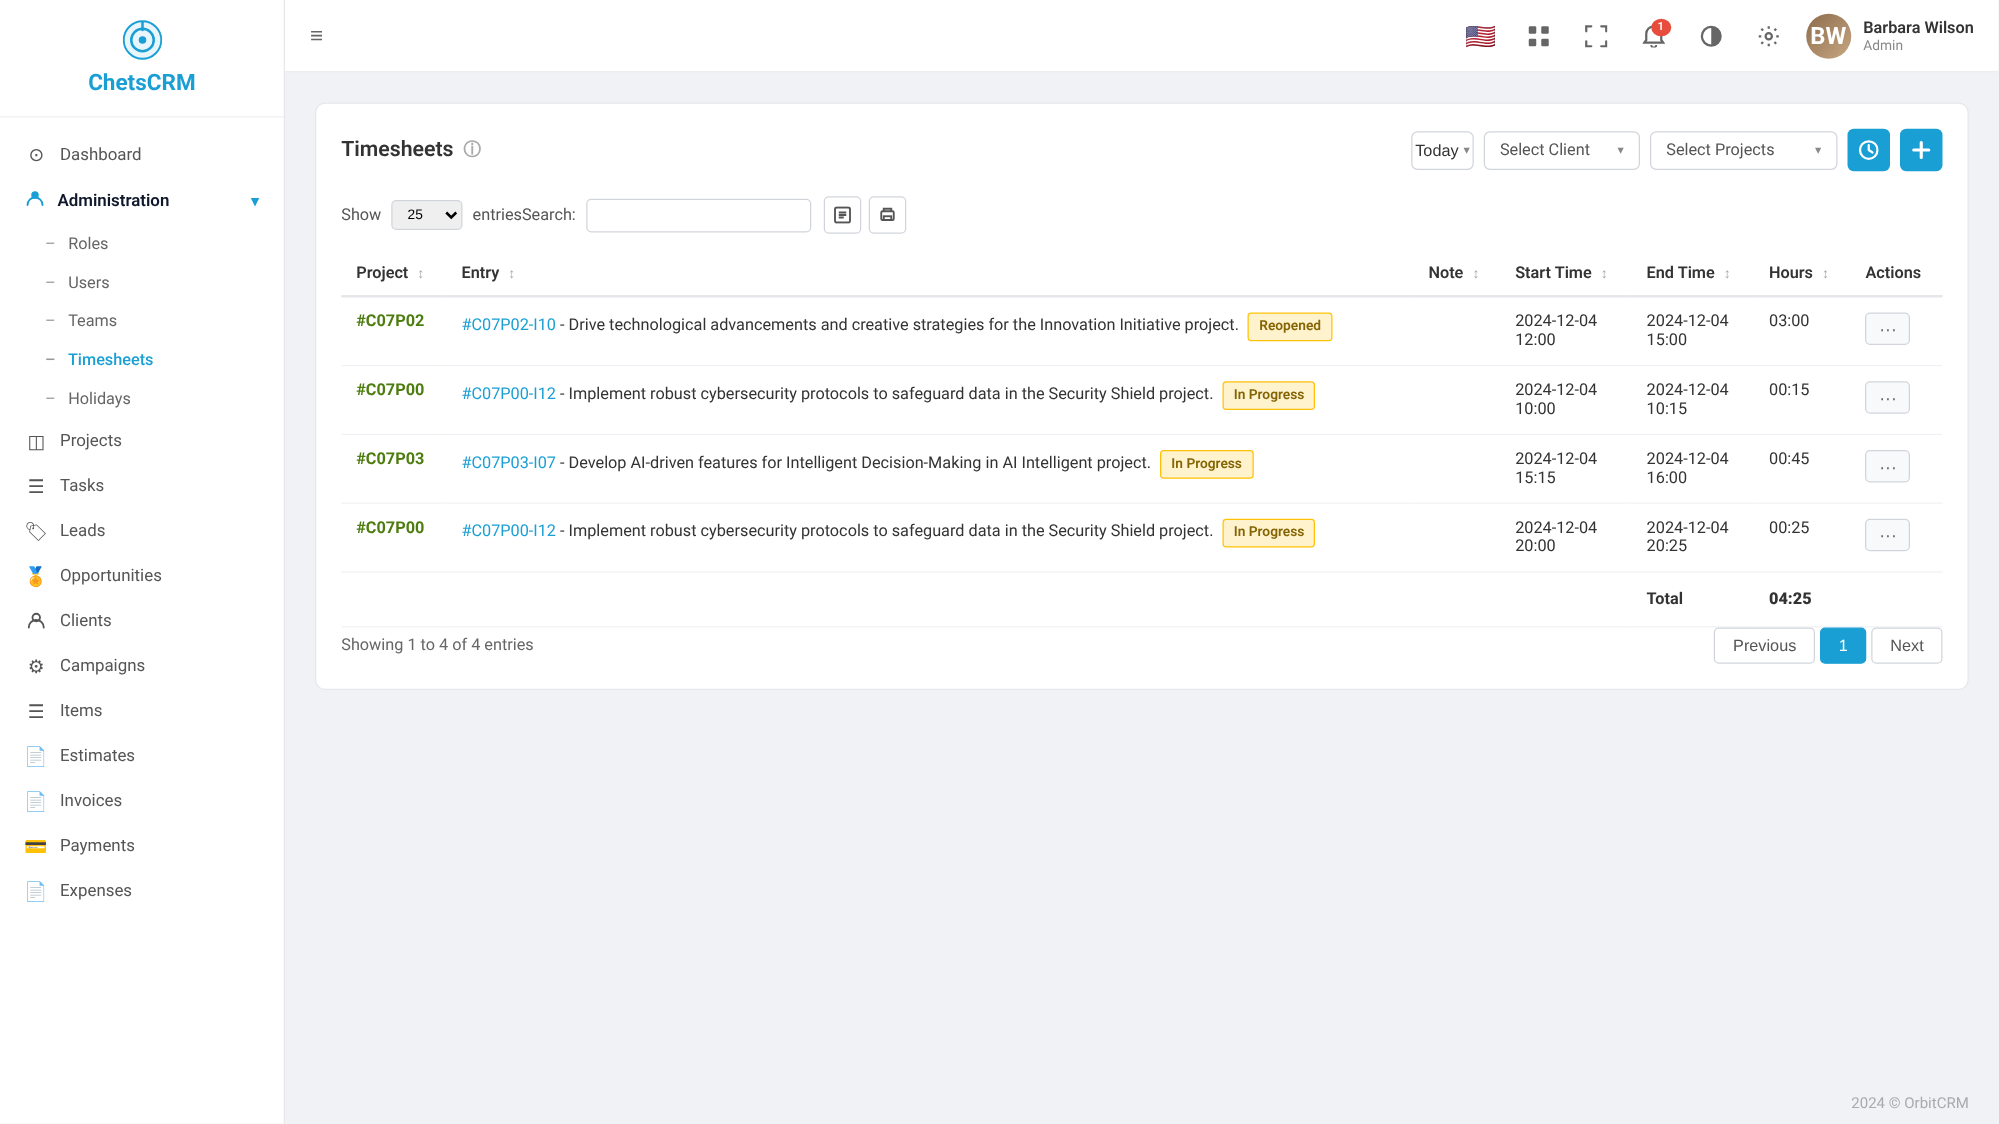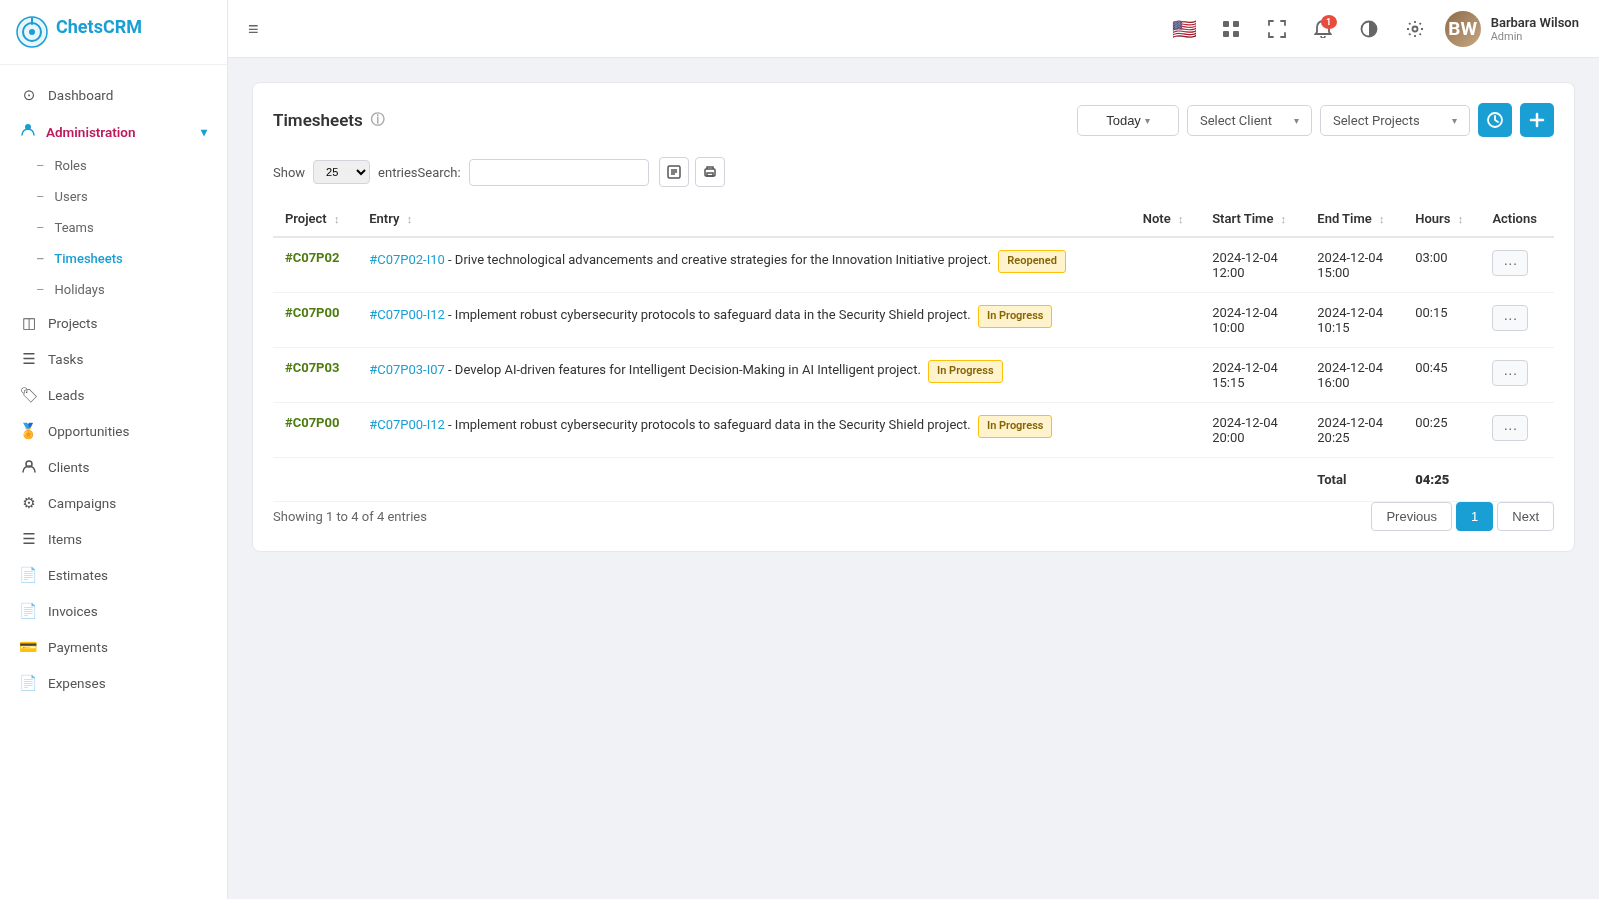--- a/index.html
+++ b/index.html
@@ -1,20 +1,20 @@
 <!DOCTYPE html>
 <html><head>
   <meta charset="utf-8">
   <style>
     * { box-sizing: border-box; margin: 0; padding: 0; }
     body { font-family: -apple-system, BlinkMacSystemFont, 'Segoe UI', Roboto, sans-serif; font-size: 13px; background: #f0f2f5; color: #333; display: flex; height: 100vh; overflow: hidden; }
 
     
     #sidebar { width: 228px; background: #fff; border-right: 1px solid #e5e7eb; display: flex; flex-direction: column; flex-shrink: 0; overflow-y: auto; }
-    .sidebar-logo { padding: 16px 16px; display: flex; gap: 8px; border-bottom: 1px solid #f0f0f0; }
+    .sidebar-logo { padding: 16px 33px; display: flex; align-items: center; gap: 8px; border-bottom: 1px solid #f0f0f0; flex-direction: column; }
     .logo-icon { width: 32px; height: 32px; }
     .logo-text { font-size: 18px; font-weight: 700; color: #1a9fd4; }
     .sidebar-nav { padding: 12px 0; }
     .nav-item { display: flex; align-items: center; gap: 10px; padding: 9px 20px; cursor: pointer; color: #555; font-size: 13.5px; border-radius: 0; transition: background 0.15s; }
     .nav-item .nav-icon { width: 18px; height: 18px; display: flex; align-items: center; justify-content: center; font-size: 15px; flex-shrink: 0; }
     .admin-header { display: flex; align-items: center; gap: 10px; padding: 9px 20px; cursor: pointer; color: #1a9fd4; font-size: 13.5px; font-weight: 600; }
     .admin-header .chevron { margin-left: auto; font-size: 12px; }
     .sub-items { padding-left: 0; }
     .sub-item { display: flex; align-items: center; padding: 8px 20px 8px 36px; cursor: pointer; color: #666; font-size: 13px; }
     .sub-item.active { color: #1a9fd4; font-weight: 500; }
@@ -39,21 +39,21 @@
 
     
     #content { flex: 1; overflow-y: auto; padding: 24px; }
 
     
     .card { background: #fff; border-radius: 8px; border: 1px solid #e5e7eb; padding: 20px; }
     .card-header { display: flex; align-items: center; justify-content: space-between; margin-bottom: 20px; }
     .card-title { display: flex; align-items: center; gap: 8px; font-size: 17px; font-weight: 600; color: #333; }
     .info-icon { color: #aaa; font-size: 14px; cursor: pointer; }
     .header-controls { display: flex; align-items: center; gap: 8px; }
-    .today-btn { border: 1px solid #d1d5db; background: #fff; padding: 7px 28px; border-radius: 5px; font-size: 13px; cursor: pointer; color: #333; display: flex; align-items: center; gap: 4px; }
+    .today-btn { border: 1px solid #d1d5db; background: #fff; padding: 7px 2px; border-radius: 5px; font-size: 13px; cursor: pointer; color: #333; display: flex; align-items: center; gap: 4px; }
     .today-btn .caret { font-size: 10px; color: #888; }
     .select-dropdown { border: 1px solid #d1d5db; background: #fff; padding: 7px 12px; border-radius: 5px; font-size: 13px; cursor: pointer; color: #555; display: flex; align-items: center; gap: 22px; min-width: 120px; }
     .select-dropdown .caret { font-size: 10px; color: #888; margin-left: auto; }
     .select-projects { min-width: 150px; }
     .action-btn { width: 34px; height: 34px; border-radius: 5px; border: none; cursor: pointer; display: flex; align-items: center; justify-content: center; font-size: 15px; color: #fff; }
     .btn-clock { background: #1a9fd4; }
     .btn-plus { background: #1a9fd4; }
 
     
     .table-controls { display: flex; align-items: center; justify-content: flex-start; margin-bottom: 14px; }
@@ -110,21 +110,21 @@
       <span>Dashboard</span>
     </div>
 
     <div class="admin-header">
       <span class="nav-icon">
         <svg width="16" height="16" viewBox="0 0 16 16" fill="currentColor">
             <circle cx="8" cy="5" r="3" fill="#1a9fd4"></circle>
             <path d="M2 13c0-3.314 2.686-6 6-6s6 2.686 6 6" stroke="#1a9fd4" stroke-width="1.5" fill="none" stroke-linecap="round"></path>
           </svg>
       </span>
-      <span style="color:#be185d; font-weight:600;">Administration</span>
+      <span style="color:#0f172a; font-weight:600;">Administration</span>
       <span class="chevron" style="margin-left:auto; color:#1a9fd4;">▾</span>
     </div>
     <div class="sub-items">
       <div class="sub-item">Roles</div>
       <div class="sub-item">Users</div>
       <div class="sub-item">Teams</div>
       <div class="sub-item active" style="color:#1a9fd4;">Timesheets</div>
       <div class="sub-item">Holidays</div>
     </div>
 
@@ -409,13 +409,16 @@
         <span class="showing-text">Showing 1 to 4 of 4 entries</span>
         <div class="pagination">
           <button class="page-btn">Previous</button>
           <button class="page-btn active">1</button>
           <button class="page-btn">Next</button>
         </div>
       </div>
     </div>
   </div>
 
+  <div id="footer">
+    <span>2024 © OrbitCRM</span>
+  </div>
 </div>
 
 </body></html>

